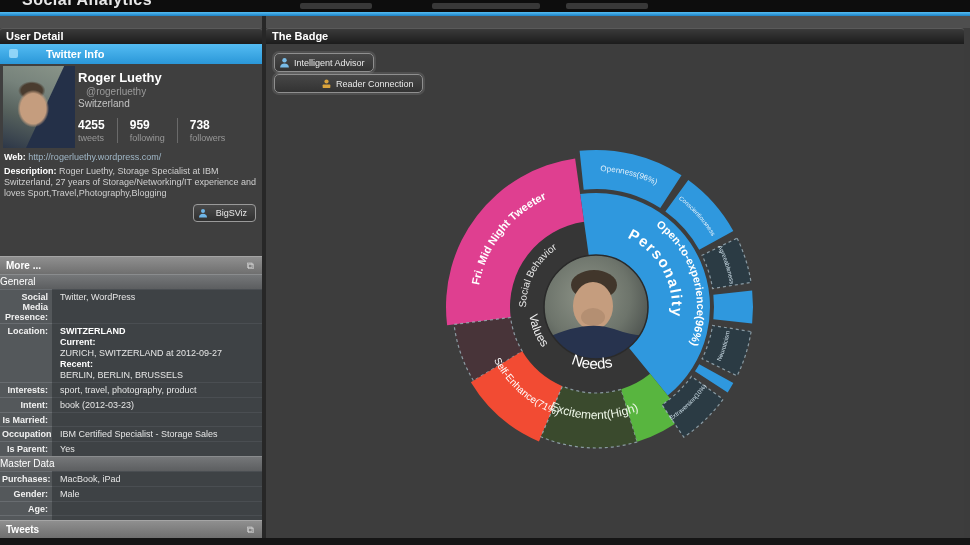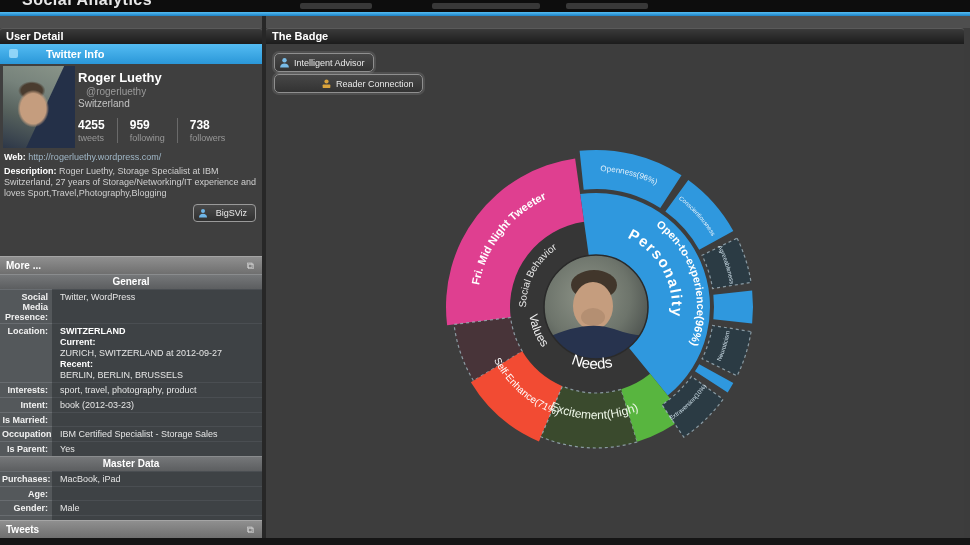--- a/index.html
+++ b/index.html
@@ -57,22 +57,22 @@
   
   .bar{position:absolute;left:0;width:262px;height:18px;background:linear-gradient(#8f8f8f,#6f6f6f);
        color:#fff;font-size:10px;font-weight:bold;line-height:18px;padding:0 6px;box-sizing:border-box;
        border-top:1px solid #a5a5a5;cursor:pointer;}
   .bar .bar-ico{position:absolute;right:8px;top:0;font-size:10px;color:#dcdcdc;font-weight:normal;}
   .bar.more{top:228px;}
   .bar.tweets{top:492px;}
 
   
   .table{position:absolute;left:0;top:246px;width:262px;}
-  .sec-h{height:14px;background:linear-gradient(#757779,#5c5e60);color:#fff;font-size:10px;font-weight:bold;
-         text-align:center;line-height:14px;border-top:1px solid #8a8c8e;}
+  .sec-h{height:14px;background:linear-gradient(#757779,#5c5e60);color:#fff;font-size:10px;font-weight:normal;
+         line-height:14px;border-top:1px solid #8a8c8e;}
   .trow{display:flex;min-height:15px;}
   .tlabel{width:52px;flex:none;background:#54585b;border-top:1px solid #686c70;
           color:#f2f2f2;font-size:9px;font-weight:bold;text-align:right;
           padding:2px 4px 1px 2px;box-sizing:border-box;line-height:10px;}
   .tval{flex:1;background:#3e4245;border-top:1px solid #4a4e52;color:#e6e6e6;font-size:9px;
         padding:2px 4px 1px 8px;line-height:11px;}
   .vline{min-height:11px;}
   .vline.bold{font-weight:bold;color:#fff;}
 
   
@@ -199,29 +199,29 @@
         </div>
       </div>
     <div class="sec-h">Master Data</div>
     <div id="master-rows">
         <div class="trow">
           <div class="tlabel">Purchases:</div>
           <div class="tval">
             <div class="vline">MacBook, iPad</div>
           </div>
         </div>
+        <div class="trow">
+          <div class="tlabel">Gender:</div>
+          <div class="tval">
+            <div class="vline">Male</div>
+          </div>
+        </div>
         <div class="trow" style="min-height: 11px;">
           <div class="tlabel">Age:</div>
           <div class="tval"></div>
-        </div>
-        <div class="trow">
-          <div class="tlabel">Gender:</div>
-          <div class="tval">
-            <div class="vline">Male</div>
-          </div>
         </div>
         <div class="trow">
           <div class="tlabel">Own Home:</div>
           <div class="tval">
             <div class="vline">Yes</div>
           </div>
         </div>
         <div class="trow" style="min-height: 26px;">
           <div class="tlabel">Home Address:</div>
           <div class="tval">

